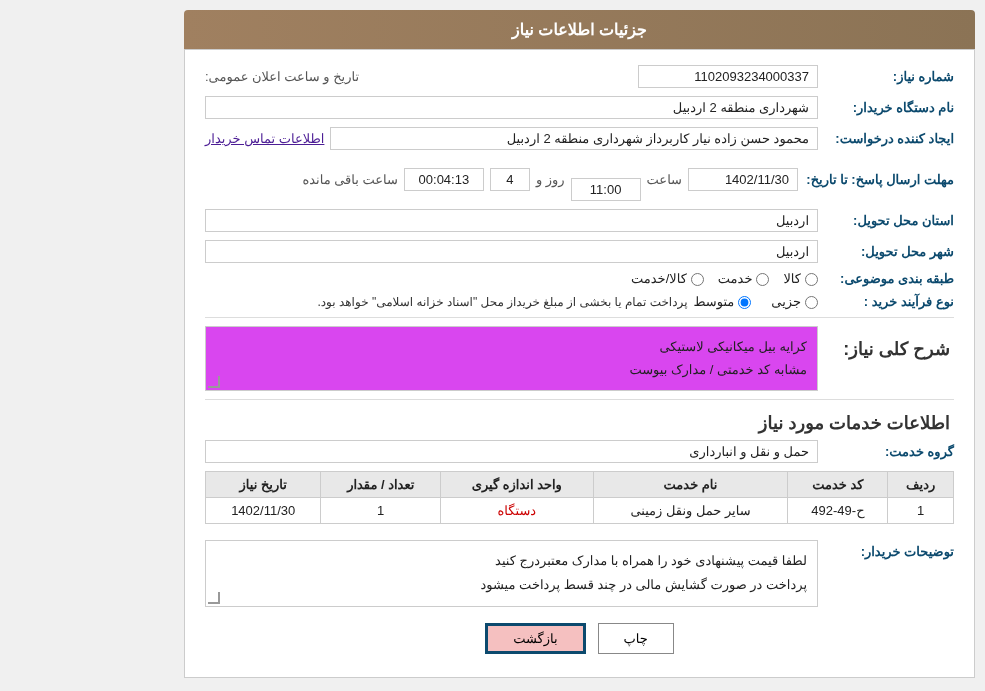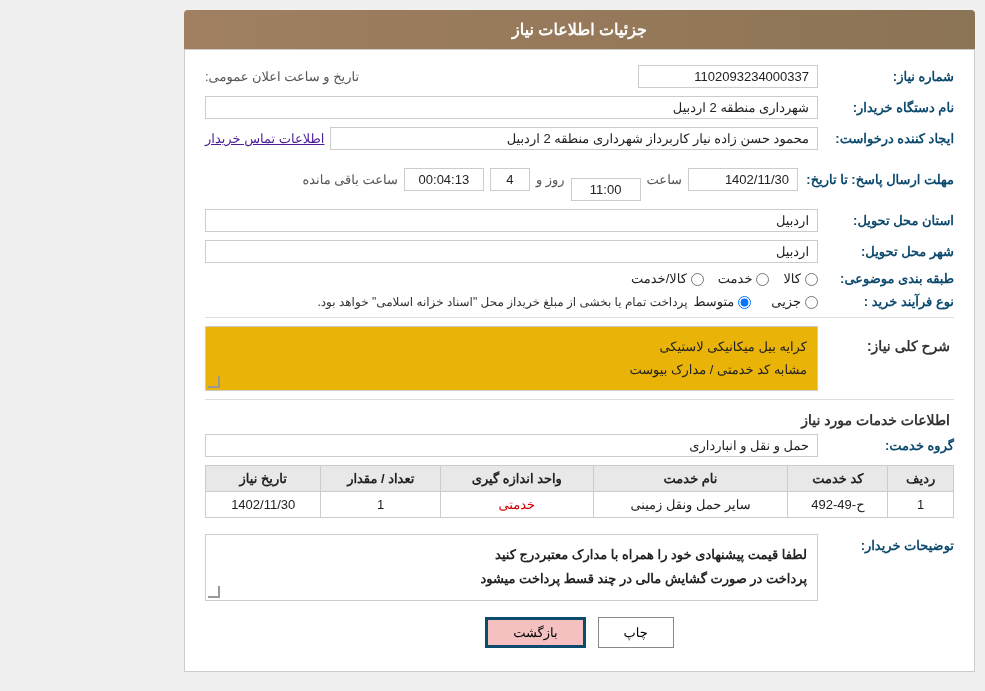--- a/index.html
+++ b/index.html
@@ -64,29 +64,29 @@
       gap: 14px;
       flex: 1;
     }
     .radio-item {
       display: flex;
       align-items: flex-end;
       gap: 4px;
     }
     .section-title {
       font-weight: bold;
-      font-size: 14px;
+      font-size: 18px;
       color: #333;
       margin: 12px 0 6px 0;
       padding-right: 4px;
     }
     .content-box {
       border: 1px solid #ccc;
       padding: 8px 10px;
-      background: #eab308;
+      background: #d946ef;
       min-height: 55px;
       text-align: right;
       line-height: 1.8;
       position: relative;
     }
     .content-box .resize-icon {
       position: absolute;
       bottom: 2px;
       left: 2px;
       width: 12px;
@@ -111,21 +111,20 @@
     }
     .services-table td.red-text { color: #cc0000; }
     .notes-box {
       border: 1px solid #ccc;
       padding: 8px 10px;
       background: white;
       min-height: 65px;
       text-align: right;
       line-height: 1.9;
       position: relative;
-      font-weight: bold;
     }
     .notes-box .resize-icon {
       position: absolute;
       bottom: 2px;
       left: 2px;
       width: 12px;
       height: 12px;
       border-right: 2px solid #999;
       border-bottom: 2px solid #999;
       cursor: se-resize;
@@ -273,21 +272,21 @@
           <th><span>واحد اندازه گیری</span></th>
           <th><span>تعداد / مقدار</span></th>
           <th><span>تاریخ نیاز</span></th>
         </tr>
       </thead>
       <tbody>
         <tr>
           <td>1</td>
           <td>ح-49-492</td>
           <td>سایر حمل ونقل زمینی</td>
-          <td class="red-text">خدمتی</td>
+          <td class="red-text">دستگاه</td>
           <td>1</td>
           <td>1402/11/30</td>
         </tr>
       </tbody>
     </table>
 
     <div class="info-row" style="align-items:flex-start;margin-top:16px;">
       <span class="label" style="padding-top:4px;">توضیحات خریدار:</span>
       <div class="notes-box" style="flex:1;">
         <div>لطفا قیمت پیشنهادی خود را همراه با مدارک معتبردرج کنید</div>

